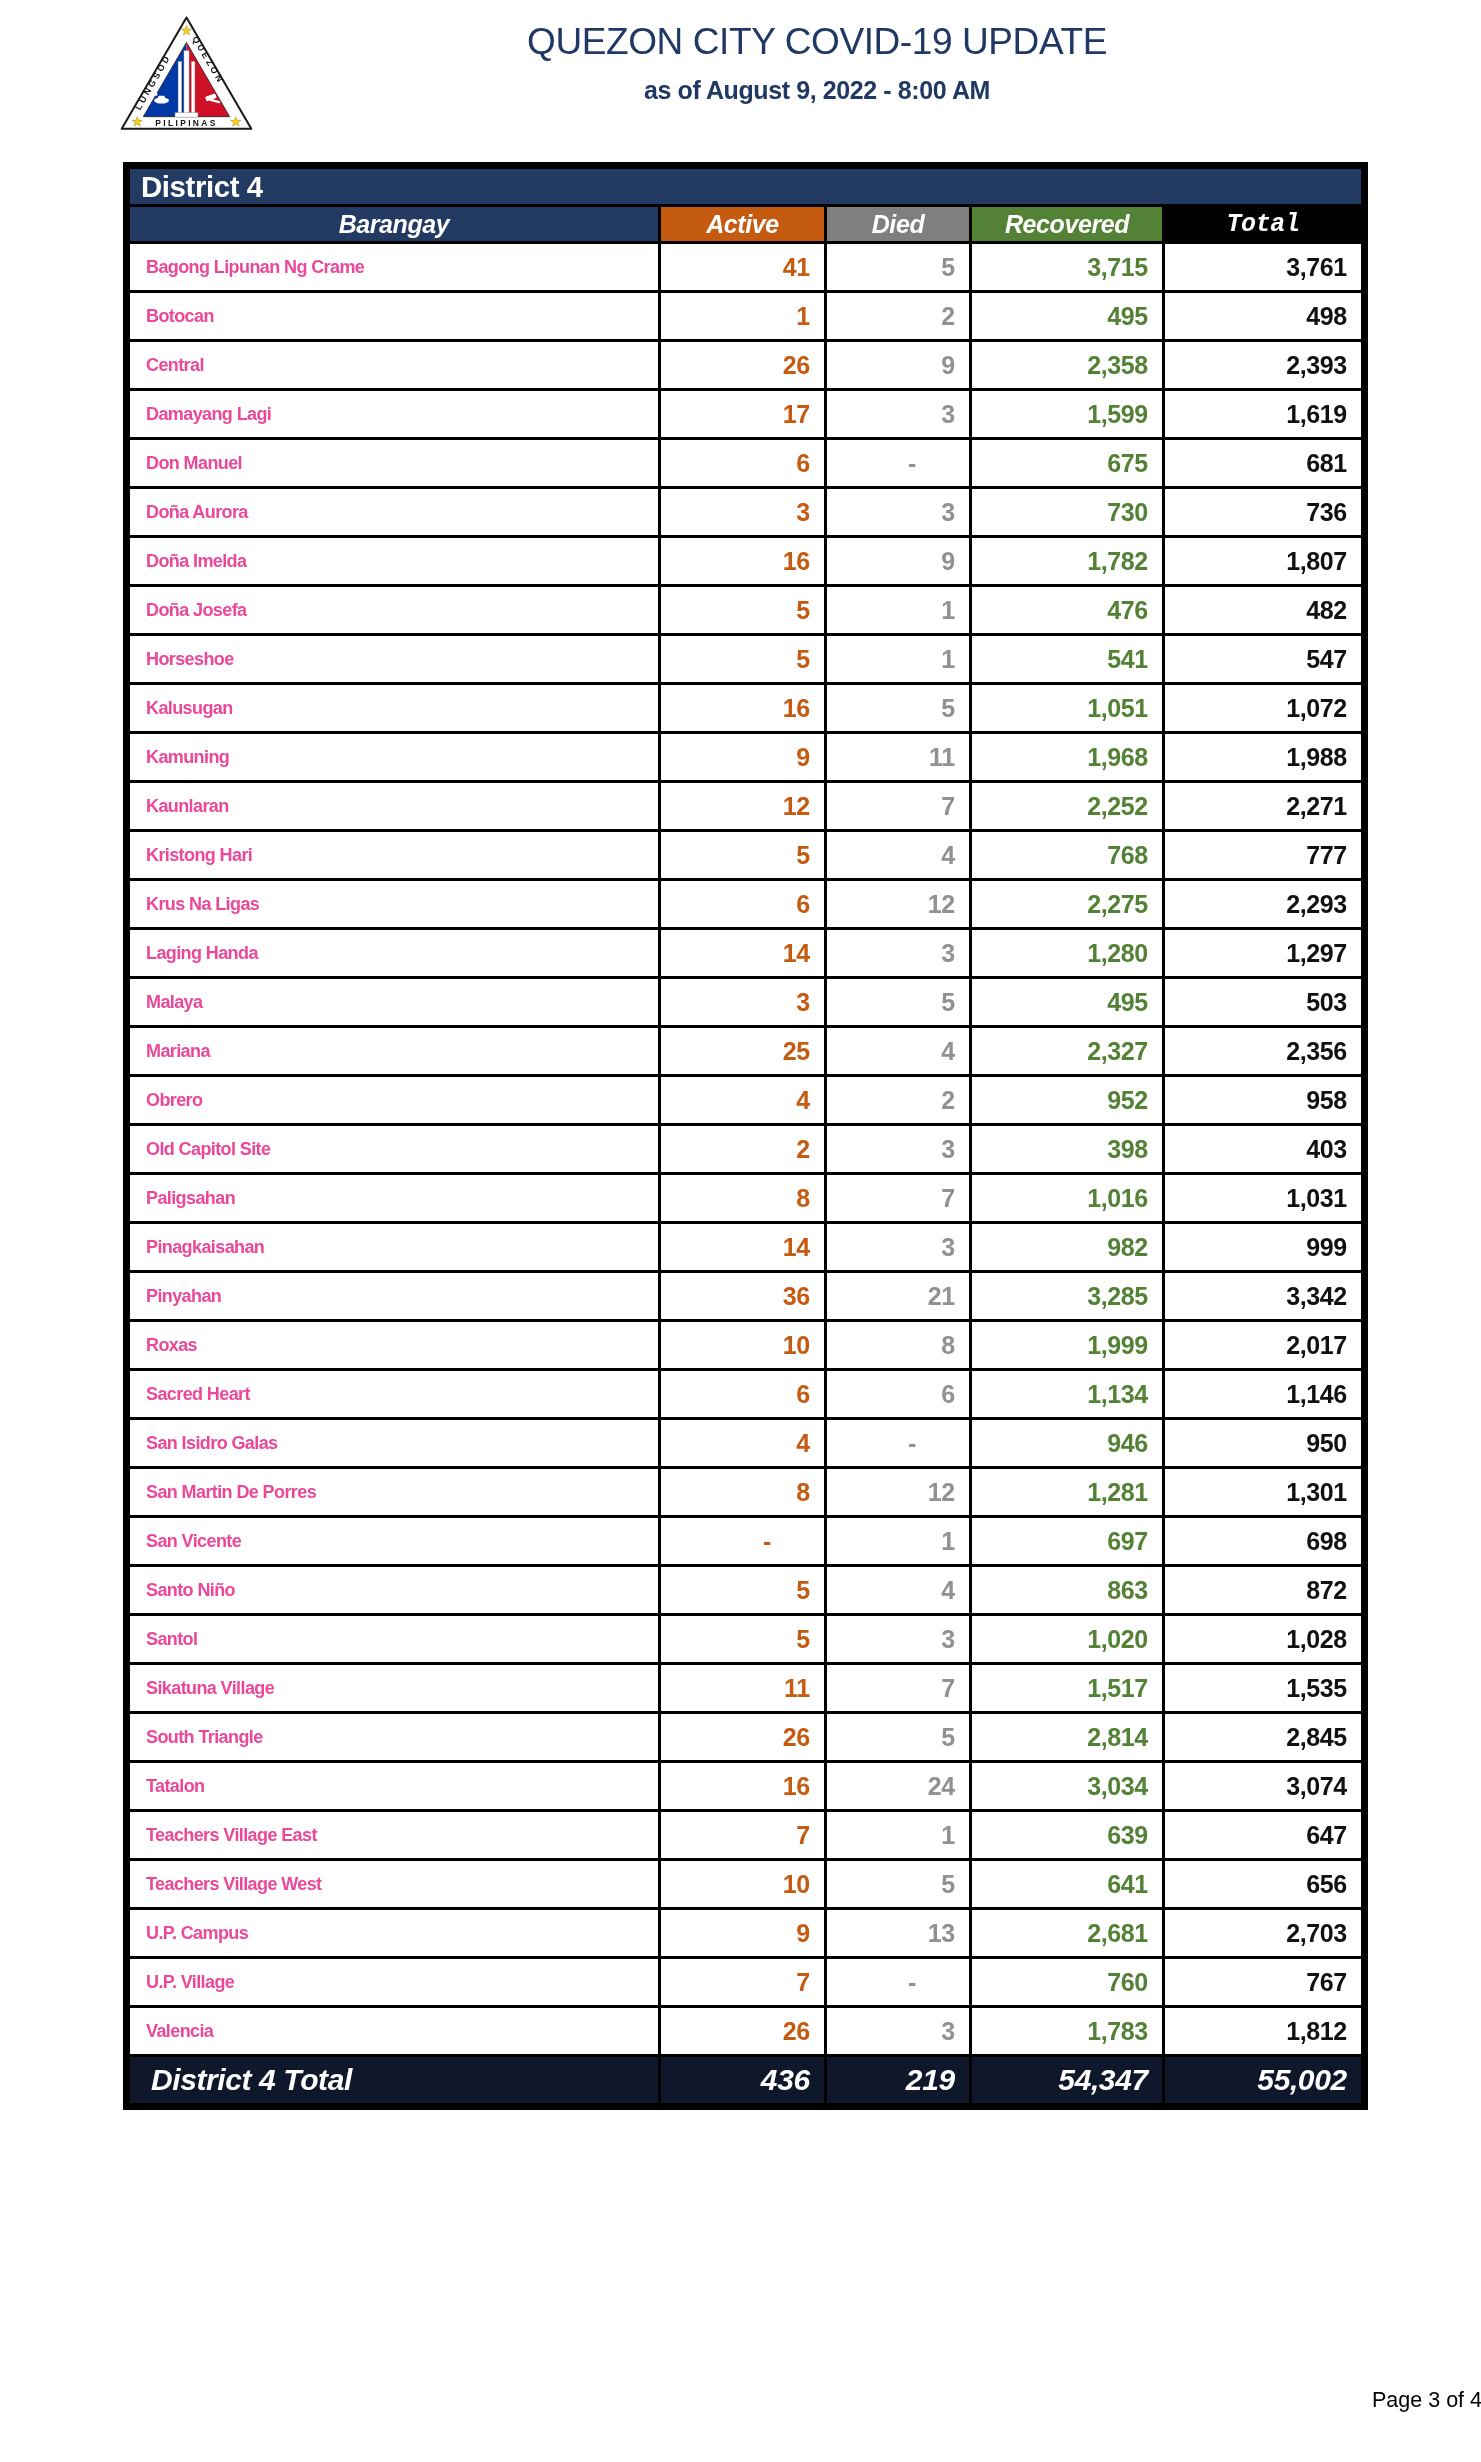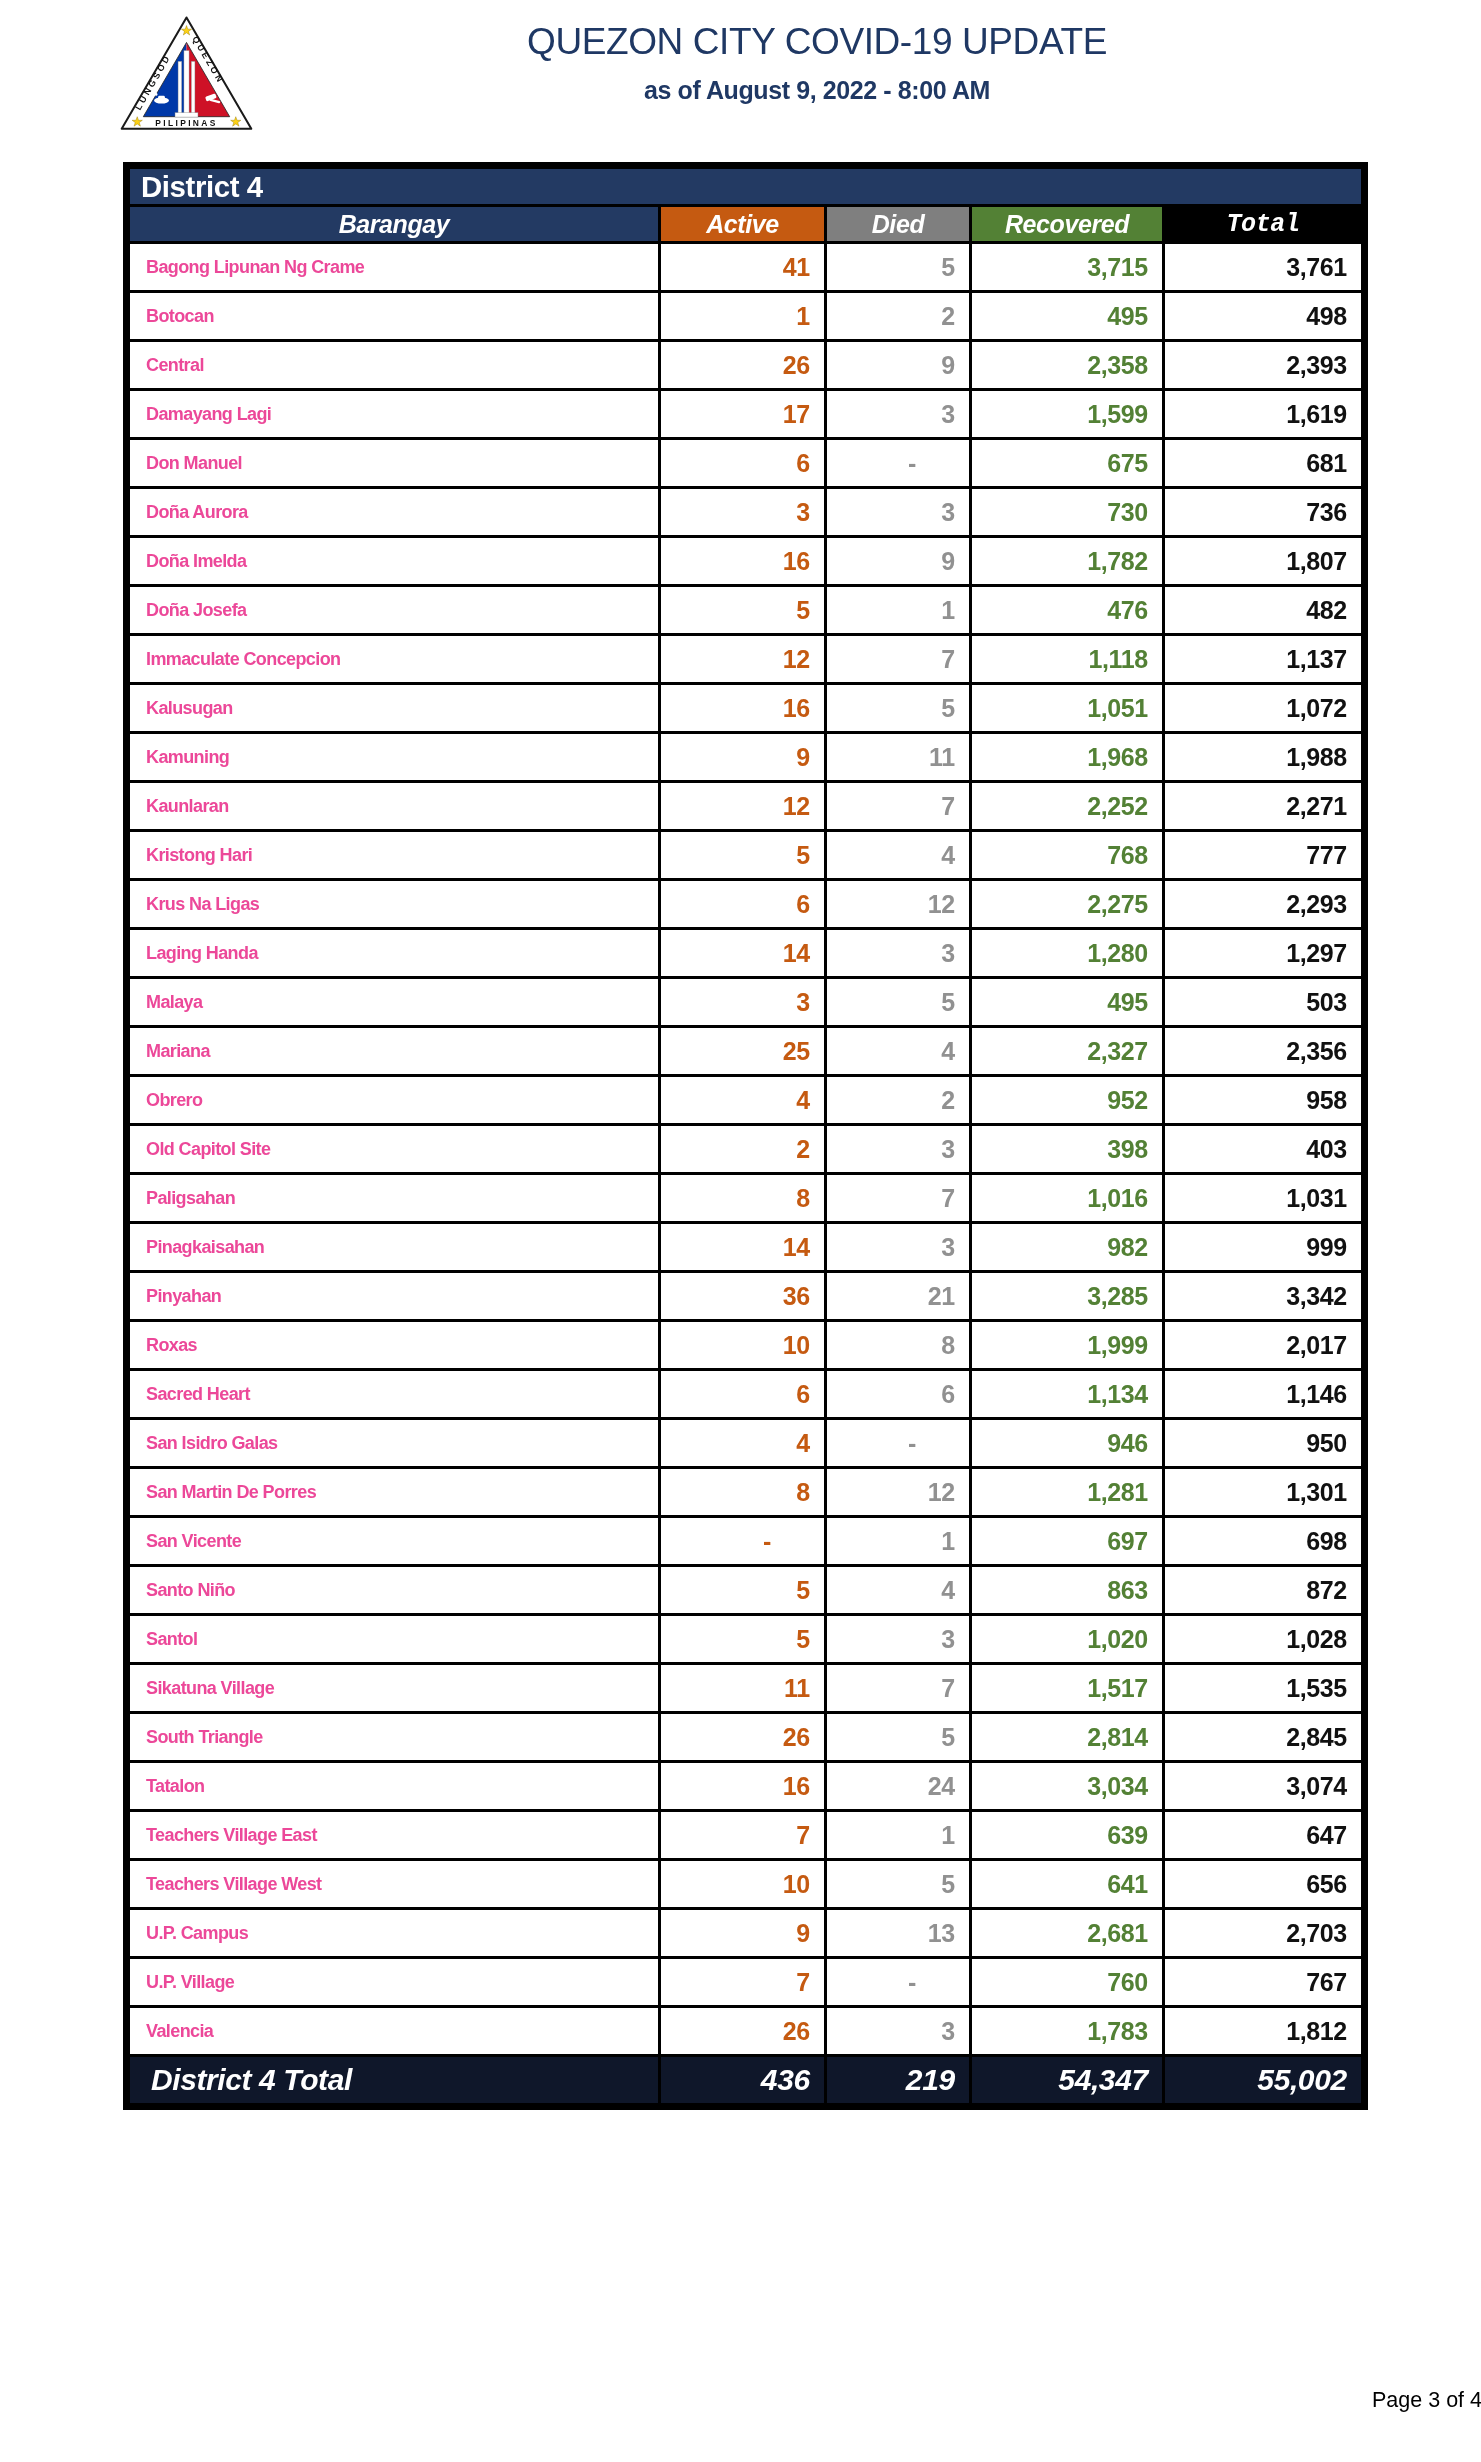--- a/index.html
+++ b/index.html
@@ -252,28 +252,28 @@
   </tr>
 
   <tr class="data-row">
     <td class="cell-barangay">Doña Josefa</td>
     <td class="num cell-active">5</td>
     <td class="num cell-died">1</td>
     <td class="num cell-recovered">476</td>
     <td class="num cell-total">482</td>
   </tr>
 
-
-  <tr class="data-row">
-    <td class="cell-barangay">Immaculate Concepcion</td>
-    <td class="num cell-active">12</td>
-    <td class="num cell-died">7</td>
-    <td class="num cell-recovered">1,118</td>
-    <td class="num cell-total">1,137</td>
-  </tr>
+  <tr class="data-row">
+    <td class="cell-barangay">Horseshoe</td>
+    <td class="num cell-active">5</td>
+    <td class="num cell-died">1</td>
+    <td class="num cell-recovered">541</td>
+    <td class="num cell-total">547</td>
+  </tr>
+
 
   <tr class="data-row">
     <td class="cell-barangay">Kalusugan</td>
     <td class="num cell-active">16</td>
     <td class="num cell-died">5</td>
     <td class="num cell-recovered">1,051</td>
     <td class="num cell-total">1,072</td>
   </tr>
 
   <tr class="data-row">

